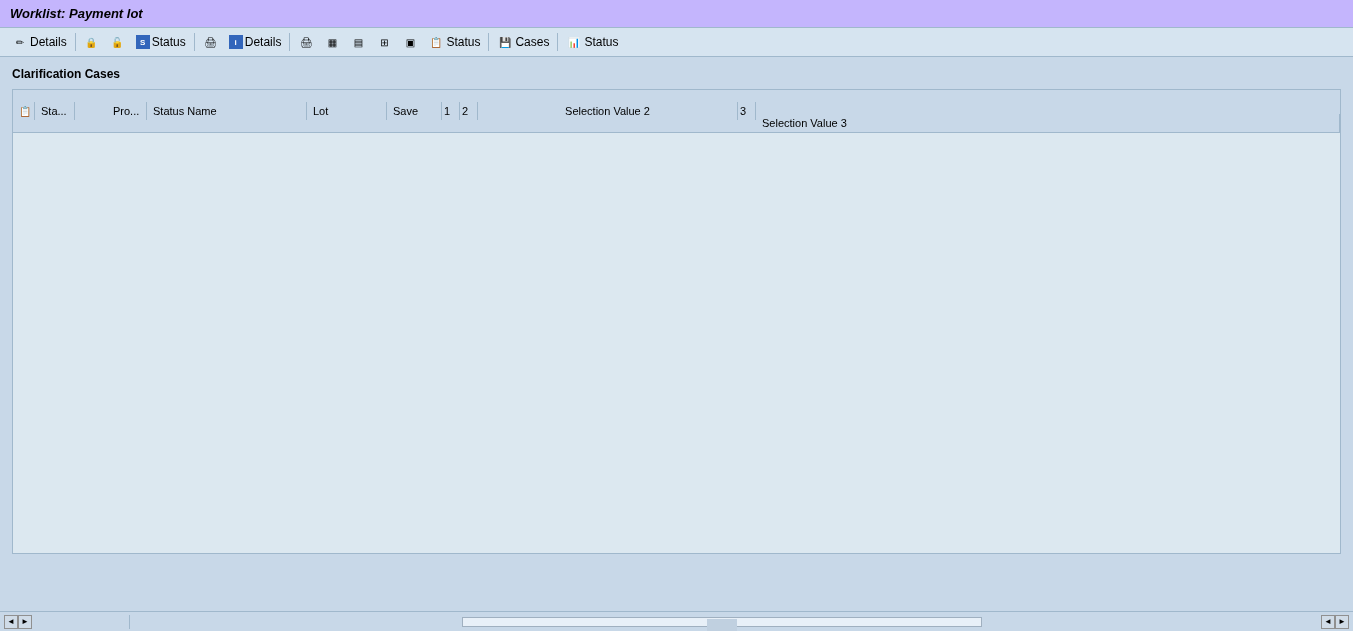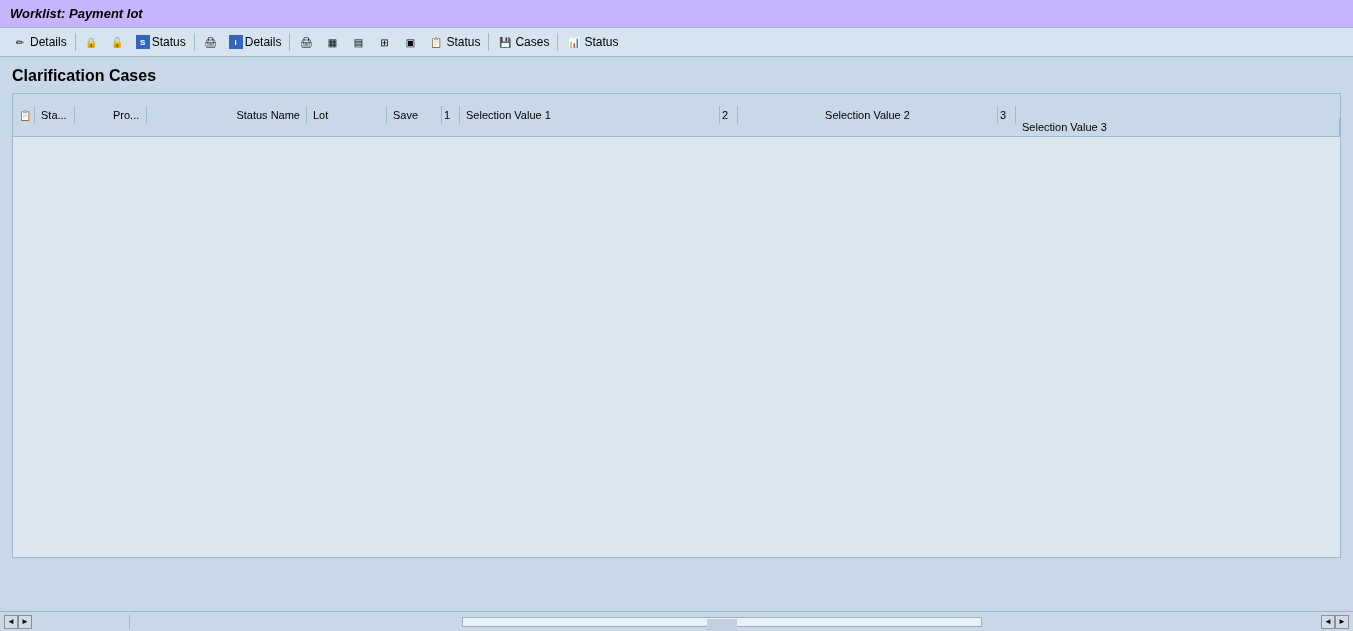--- a/index.html
+++ b/index.html
@@ -65,21 +65,21 @@
       justify-content: center;
       font-size: 10px;
     }
 
     .main-content {
       padding: 10px 12px;
       background-color: #c8d8e8;
     }
 
     .section-title {
-      font-size: 16px;
+      font-size: 12px;
       font-weight: bold;
       color: #000;
       margin-bottom: 8px;
     }
 
     .table-container {
       background-color: #dce8f0;
       border: 1px solid #a0b8cc;
     }
 
@@ -97,21 +97,21 @@
       font-weight: normal;
       color: #000;
       border-right: 1px solid #a0b8cc;
       white-space: nowrap;
       overflow: hidden;
     }
 
     .col-icon { width: 22px; min-width: 22px; }
     .col-sta { width: 40px; min-width: 40px; }
     .col-pro { width: 40px; min-width: 40px; margin-left: 32px; }
-    .col-status-name { width: 160px; min-width: 160px; text-align: right; }
+    .col-status-name { width: 160px; min-width: 160px; }
     .col-proc-status { width: 240px; min-width: 240px; }
     .col-lot { width: 80px; min-width: 80px; }
     .col-item { width: 55px; min-width: 55px; }
     .col-num1 { width: 18px; min-width: 18px; padding: 3px 2px; }
     .col-sel1 { width: 260px; min-width: 260px; }
     .col-num2 { width: 18px; min-width: 18px; padding: 3px 2px; }
     .col-sel2 { width: 260px; min-width: 260px; text-align: center; }
     .col-num3 { width: 18px; min-width: 18px; padding: 3px 2px; }
     .col-sel3 { flex: 1; margin-top: 24px; }
 
@@ -291,23 +291,20 @@
       </div>
       <div class="table-header-cell col-lot">
         <span>Lot</span>
       </div>
       <div class="table-header-cell col-item">
         <span>Save</span>
       </div>
       <div class="table-header-cell col-num1">
         <span>1</span>
       </div>
-      <div class="table-header-cell col-sel1">
-        <span>Selection Value 1</span>
-      </div>
       <div class="table-header-cell col-num2">
         <span>2</span>
       </div>
       <div class="table-header-cell col-sel2">
         <span>Selection Value 2</span>
       </div>
       <div class="table-header-cell col-num3">
         <span>3</span>
       </div>
       <div class="table-header-cell col-sel3">

